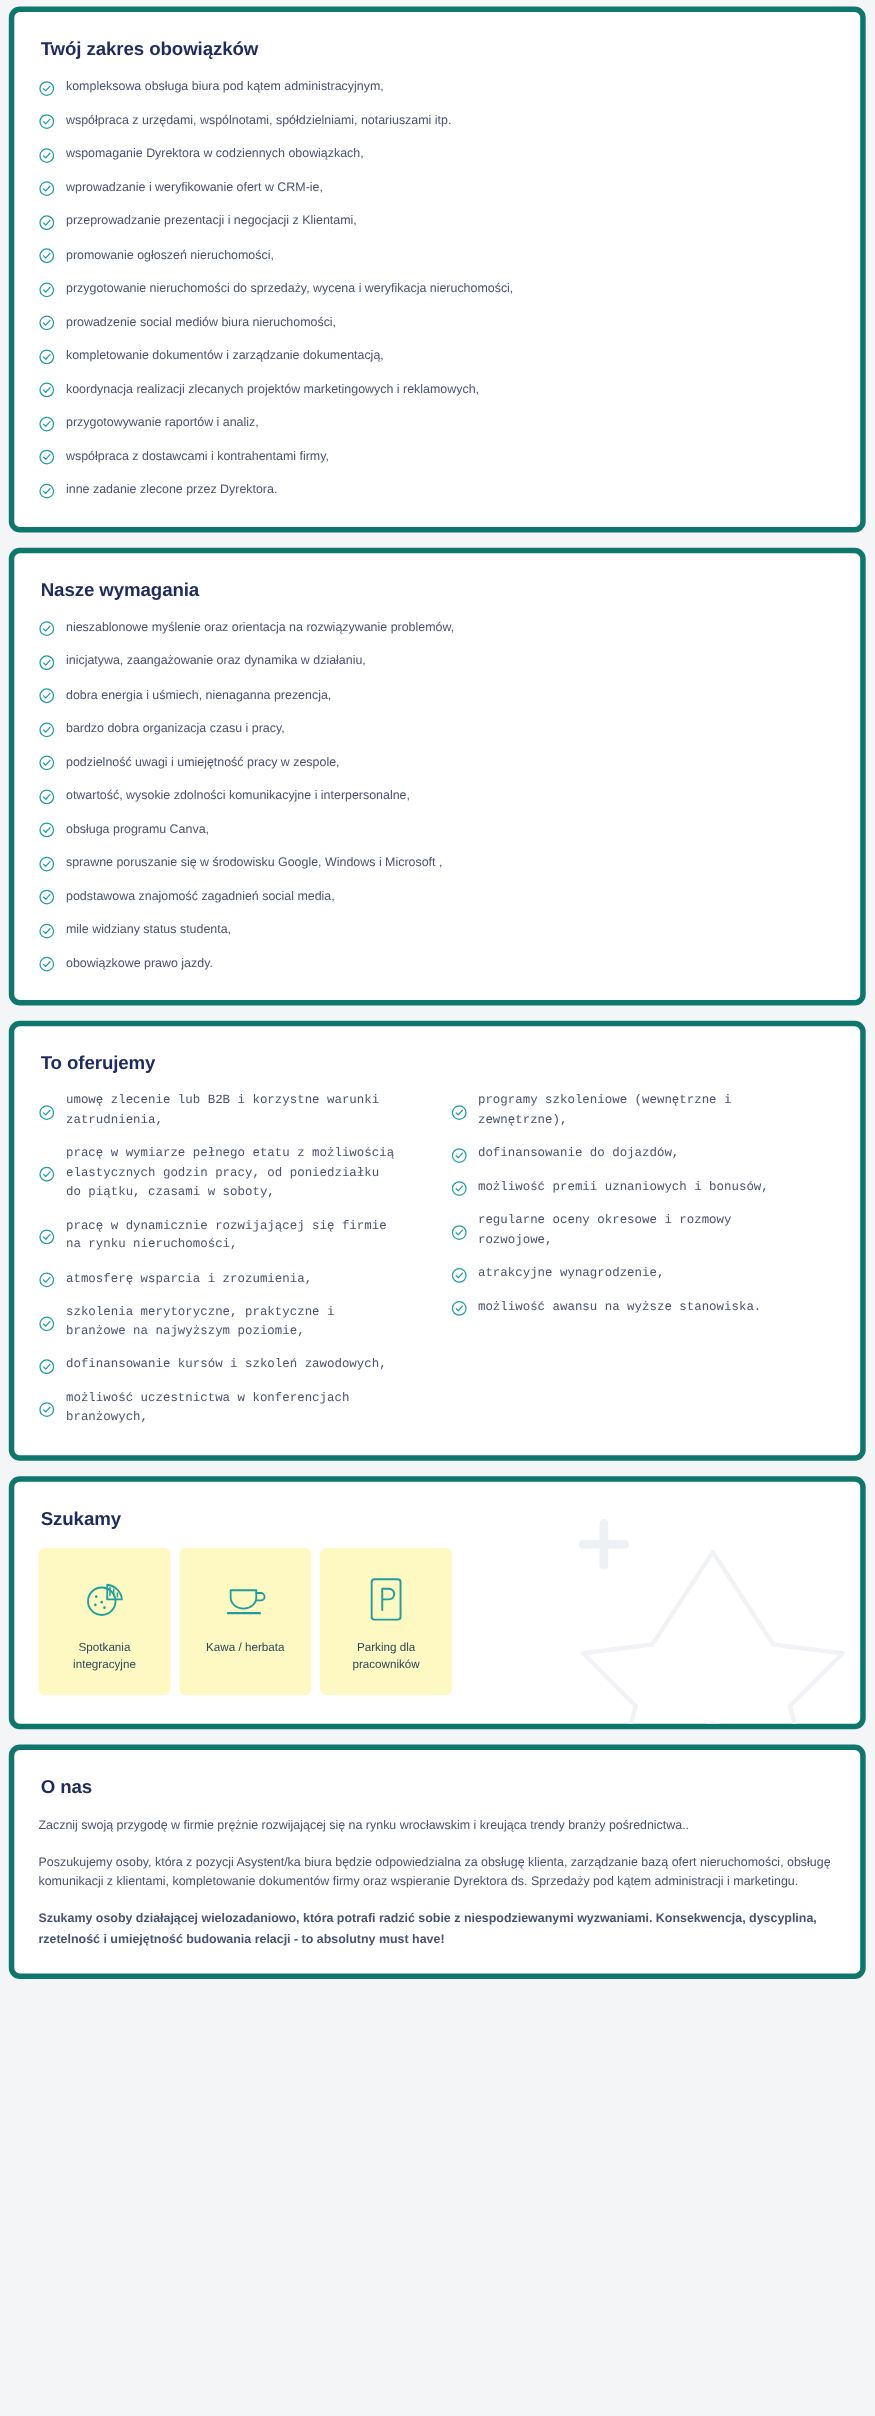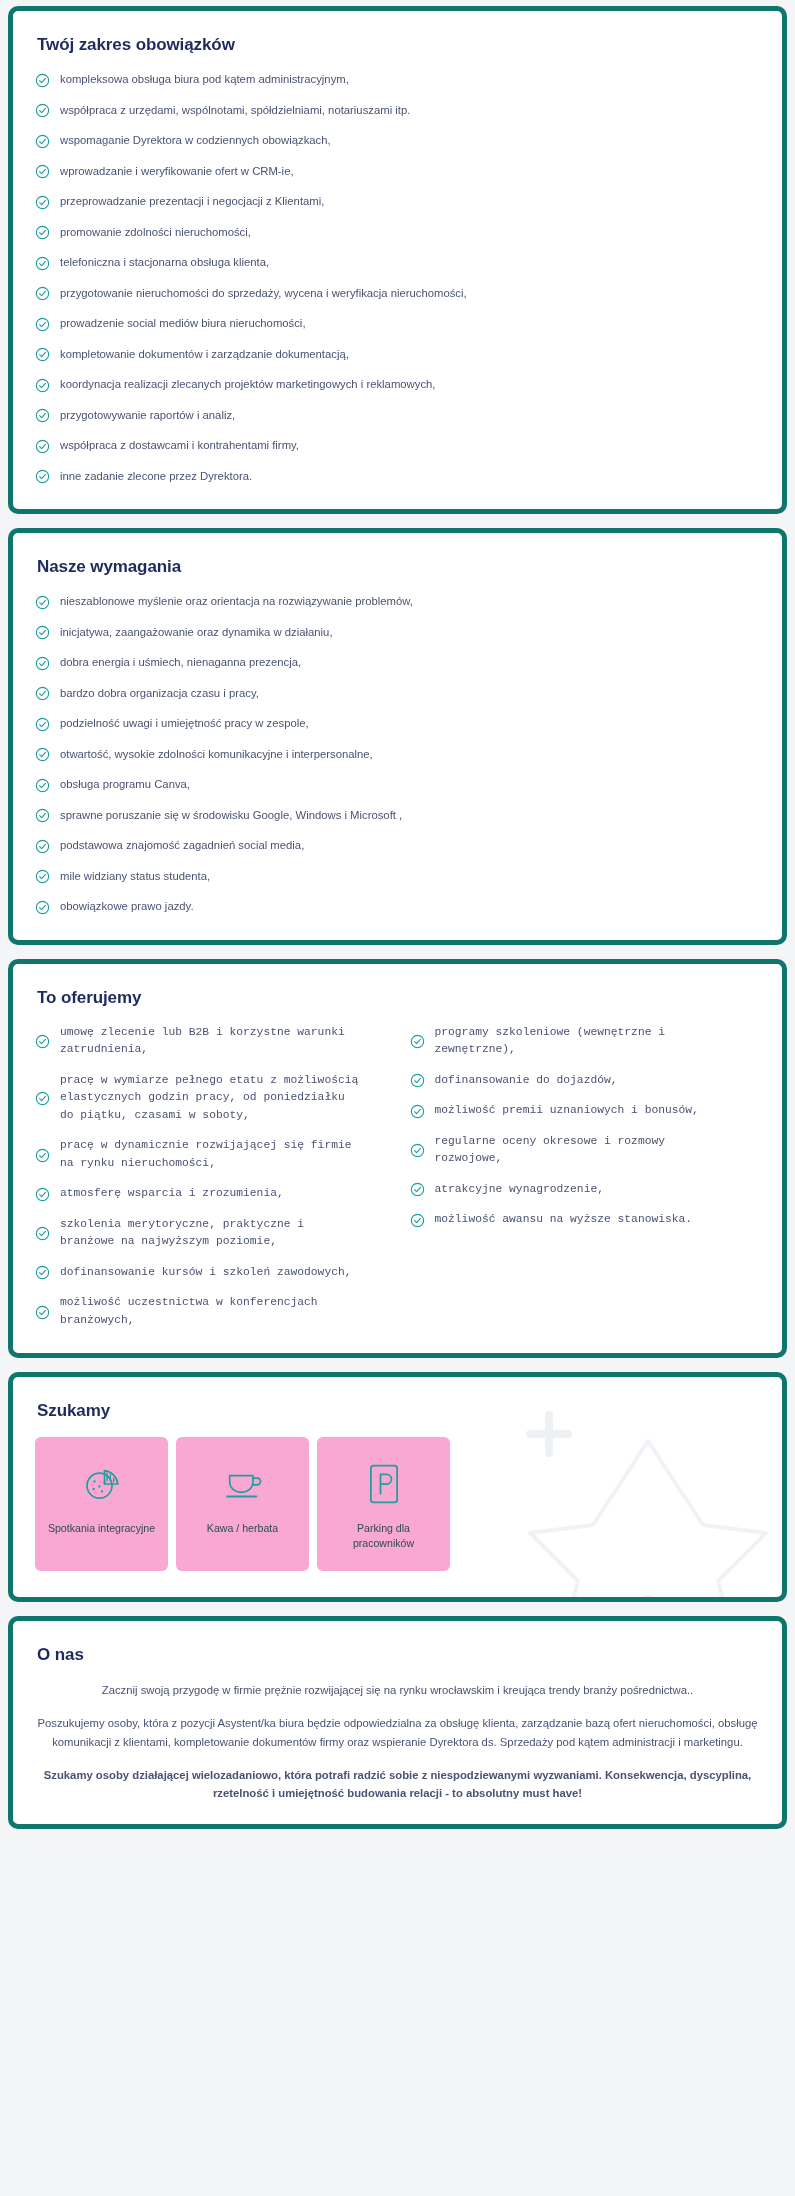--- a/index.html
+++ b/index.html
@@ -61,22 +61,22 @@
   .cols .li-text { max-width: 300px; font-family: Liberation Mono, monospace; }
 
   
   .benefit-grid {
     display: flex;
     gap: 8px;
     position: relative;
     z-index: 2;
   }
   .benefit-tile {
-    width: 133px;
-    background: #f9a8d4;
+    width: 120px;
+    background: #fef9c3;
     border-radius: 6px;
     padding: 24px 8px 18px 8px;
     display: flex;
     flex-direction: column;
     align-items: center;
     justify-content: flex-start;
     min-height: 134px;
   }
   .benefit-icon { height: 46px; display: flex; align-items: center; justify-content: center; }
   .benefit-label {
@@ -93,21 +93,20 @@
   }
   .deco-star { right: 14px; top: 52px; opacity: 1; }
   .deco-plus { right: 210px; top: 34px; }
 
   
   .about p {
     color: #4a5273;
     font-size: 11.3px;
     line-height: 1.62;
     margin-bottom: 15px;
-    text-align: center;
   }
   .about p:last-child { margin-bottom: 0; font-weight: bold; }
   .about-title { margin-bottom: 18px; }
 </style>
 </head>
 <body>
 
 <section class="card first">
   <h2 class="section-title">Twój zakres obowiązków</h2>
   <ul class="check-list" id="duties-list">
@@ -156,30 +155,21 @@
         </span>
         <span class="li-text">przeprowadzanie prezentacji i negocjacji z Klientami,</span>
       </li>
       <li>
         <span class="check-icon">
           <svg viewBox="0 0 20 20">
             <circle cx="10" cy="10" r="8.2" fill="none" stroke="#1f9e9e" stroke-width="1.5"></circle>
             <path d="M6.2 10.2 L8.8 12.8 L13.9 7.1" fill="none" stroke="#1f9e9e" stroke-width="1.5" stroke-linecap="round" stroke-linejoin="round"></path>
           </svg>
         </span>
-        <span class="li-text">promowanie zdolności nieruchomości,</span>
-      </li>
-      <li>
-        <span class="check-icon">
-          <svg viewBox="0 0 20 20">
-            <circle cx="10" cy="10" r="8.2" fill="none" stroke="#1f9e9e" stroke-width="1.5"></circle>
-            <path d="M6.2 10.2 L8.8 12.8 L13.9 7.1" fill="none" stroke="#1f9e9e" stroke-width="1.5" stroke-linecap="round" stroke-linejoin="round"></path>
-          </svg>
-        </span>
-        <span class="li-text">telefoniczna i stacjonarna obsługa klienta,</span>
+        <span class="li-text">promowanie ogłoszeń nieruchomości,</span>
       </li>
       <li>
         <span class="check-icon">
           <svg viewBox="0 0 20 20">
             <circle cx="10" cy="10" r="8.2" fill="none" stroke="#1f9e9e" stroke-width="1.5"></circle>
             <path d="M6.2 10.2 L8.8 12.8 L13.9 7.1" fill="none" stroke="#1f9e9e" stroke-width="1.5" stroke-linecap="round" stroke-linejoin="round"></path>
           </svg>
         </span>
         <span class="li-text">przygotowanie nieruchomości do sprzedaży, wycena i weryfikacja nieruchomości,</span>
       </li>

